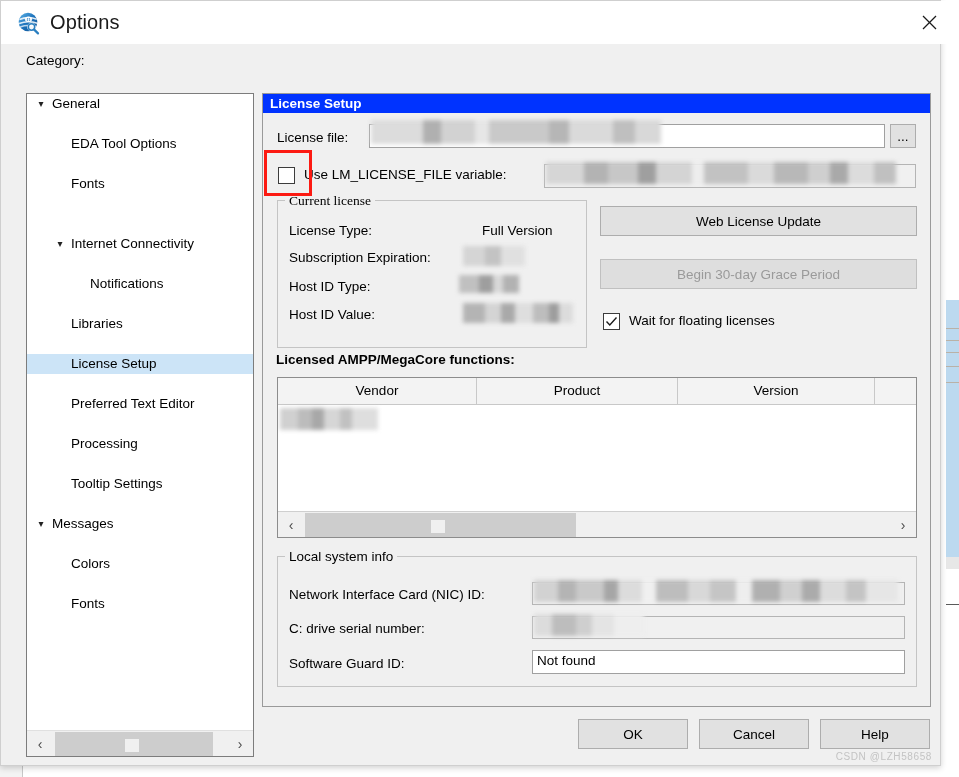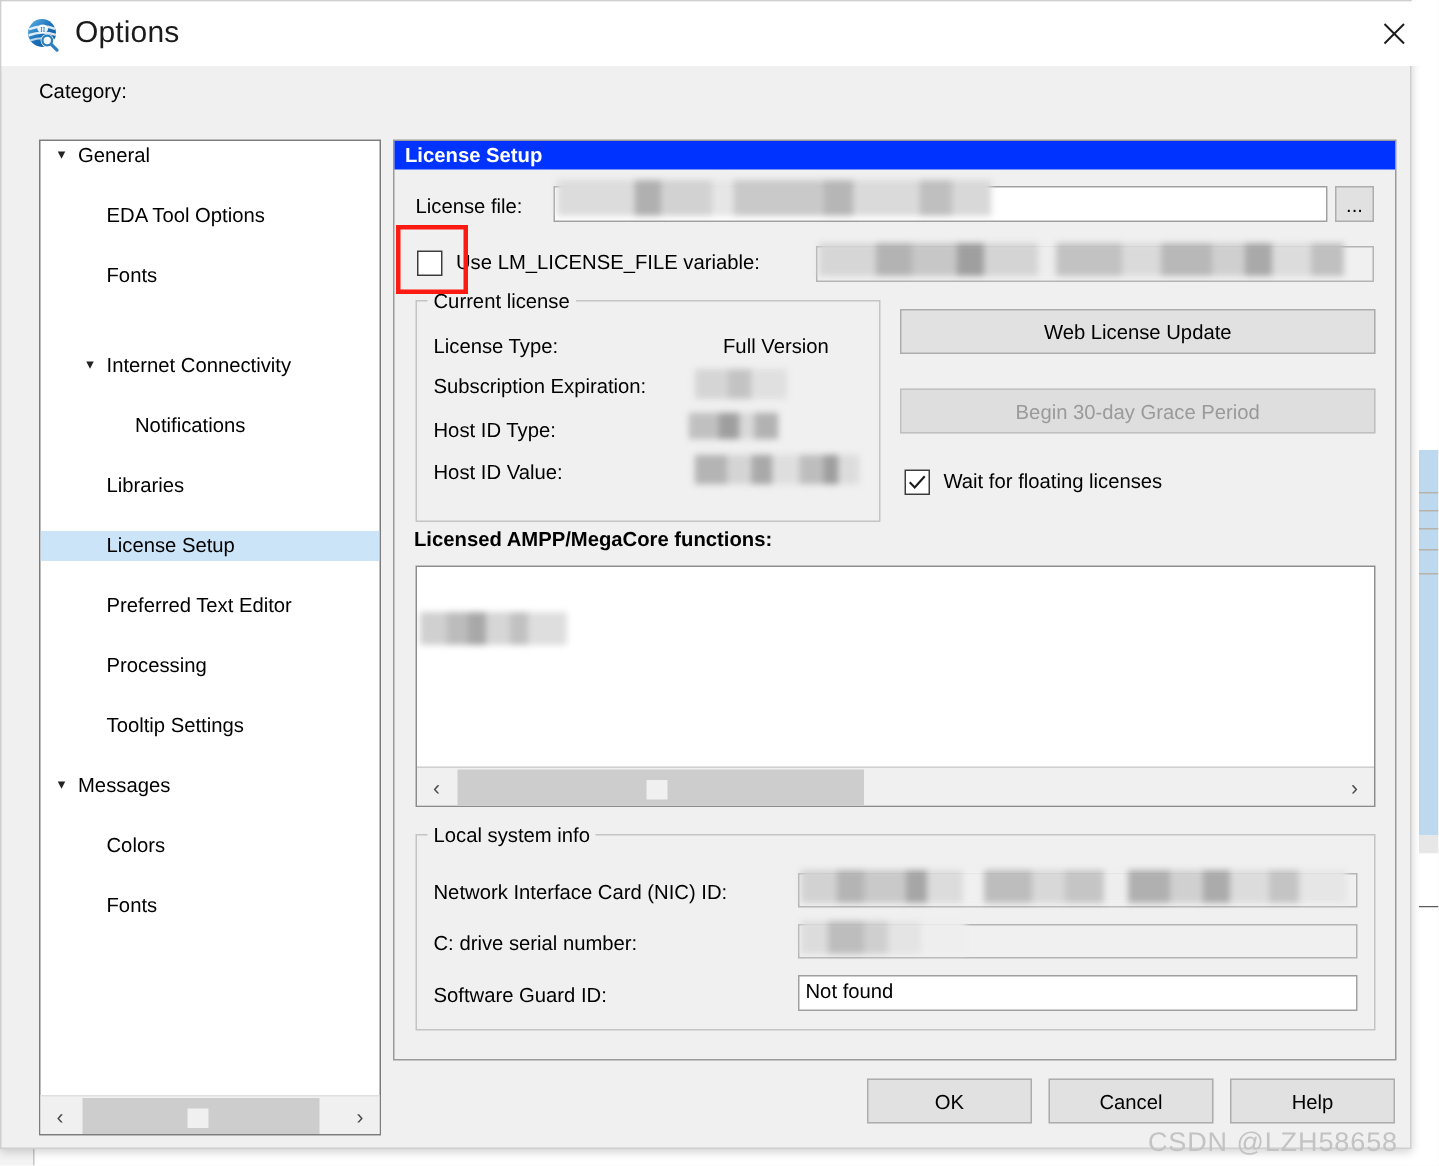--- a/index.html
+++ b/index.html
@@ -194,21 +194,21 @@
   }
 
   
   .annot-red {
     position:absolute; border:3px solid #fc1a12; box-sizing:border-box;
     pointer-events:none;
   }
 
   .watermark {
     position:absolute; right:8px; top:750px;
-    font-size:18px; color:#c3c3c3; letter-spacing:0.6px;
+    font-size:10px; color:#c3c3c3; letter-spacing:0.6px;
   }
 </style>
 </head>
 <body>
 
 <div id="bg-layer">
   <div class="bg-left-strip"></div>
   <div class="bg-left-panel"></div>
   <div class="bg-left-tick" style="top:256px"></div>
   <div class="bg-left-tick" style="top:283px"></div>
@@ -358,21 +358,21 @@
       <i style="left:158px; width:44px; background:#c2c2c2"></i>
       <i style="left:202px; width:26px; background:#dadada"></i>
       <i style="left:228px; width:34px; background:#b8b8b8"></i>
       <i style="left:262px; width:22px; background:#cfcfcf"></i>
       <i style="left:284px; width:18px; background:#a9a9a9"></i>
       <i style="left:302px; width:26px; background:#dcdcdc"></i>
       <i style="left:328px; width:22px; background:#c0c0c0"></i>
     </div>
 
     <div class="groupbox" style="left:14px; top:106px; width:310px; height:148px;"></div>
-    <div class="group-title" style="left:22px; top:99px;">Current license</div>
+    <div class="group-title" style="left:22px; top:99px;font-family:Liberation Serif, serif;">Current license</div>
 
     <div class="lbl" style="left:26px; top:129px;">License Type:</div>
     <div class="lbl" style="left:219px; top:129px;">Full Version</div>
 
     <div class="lbl" style="left:26px; top:156px;">Subscription Expiration:</div>
     <div class="blur" style="left:200px; top:152px; width:62px; height:20px;">
       <i style="left:0;   width:22px; background:#d5d5d5"></i>
       <i style="left:22px; width:16px; background:#c3c3c3"></i>
       <i style="left:38px; width:24px; background:#e0e0e0"></i>
     </div>
@@ -402,20 +402,26 @@
     <div class="cbox" style="left:340px; top:219px;">
       <svg width="13" height="13" viewBox="0 0 13 13">
         <polyline points="1.5,6.5 4.8,10 11.5,2.5" fill="none" stroke="#1b1b1b" stroke-width="1.4"></polyline>
       </svg>
     </div>
     <div class="lbl" style="left:366px; top:219px;">Wait for floating licenses</div>
 
     <div class="lbl" style="left:13px; top:258px;font-weight:bold;">Licensed AMPP/MegaCore functions:</div>
 
     <div class="table-wrap" style="left:14px; top:283px; width:640px; height:161px;">
+      <div class="thead">
+        <div class="th" style="left:0px;   width:199px;">Vendor</div>
+        <div class="th" style="left:199px; width:201px;">Product</div>
+        <div class="th" style="left:400px; width:197px;">Version</div>
+        <div class="th last" style="left:597px; width:43px;"></div>
+      </div>
 
       <div class="blur" style="left:2px; top:30px; width:98px; height:22px;">
         <i style="left:0;   width:18px; background:#d0d0d0"></i>
         <i style="left:18px; width:14px; background:#bcbcbc"></i>
         <i style="left:32px; width:12px; background:#a8a8a8"></i>
         <i style="left:44px; width:16px; background:#d6d6d6"></i>
         <i style="left:60px; width:12px; background:#c1c1c1"></i>
         <i style="left:72px; width:26px; background:#dedede"></i>
       </div>
 

